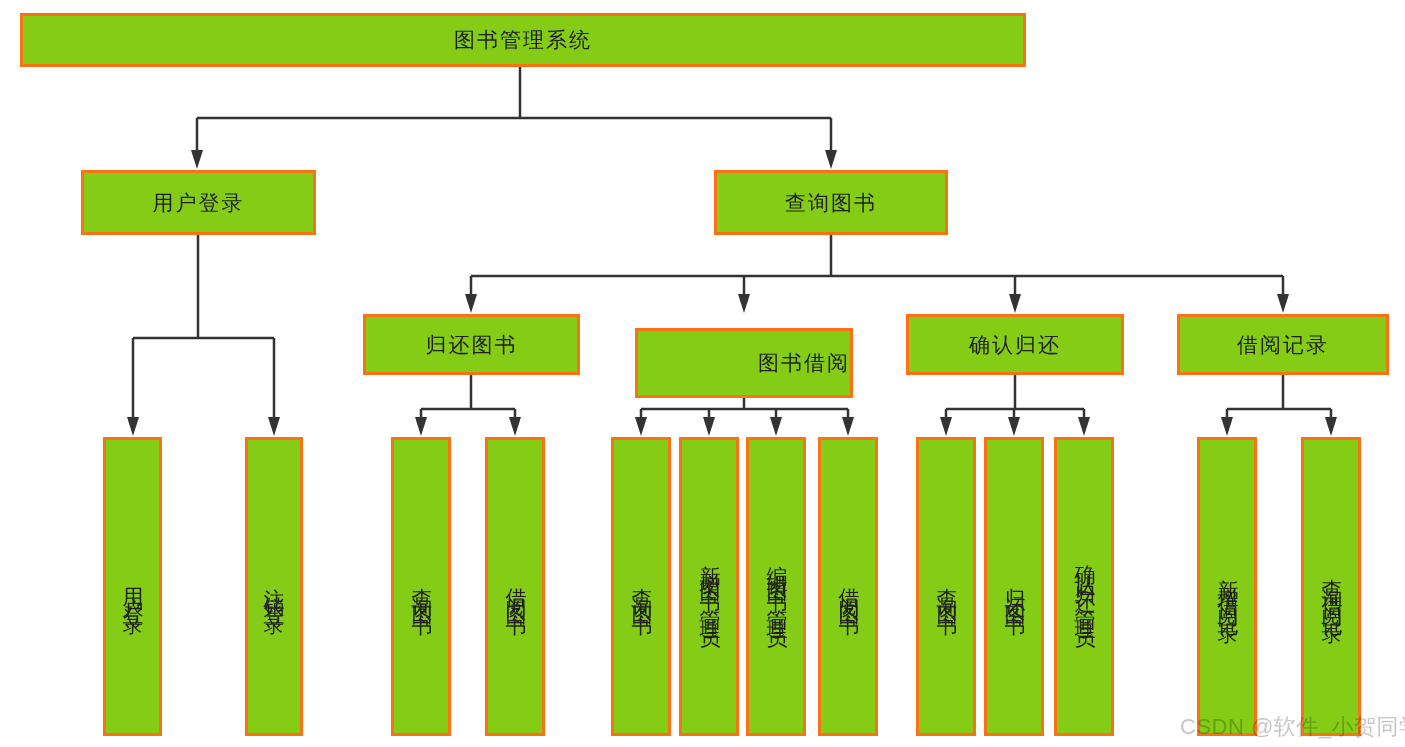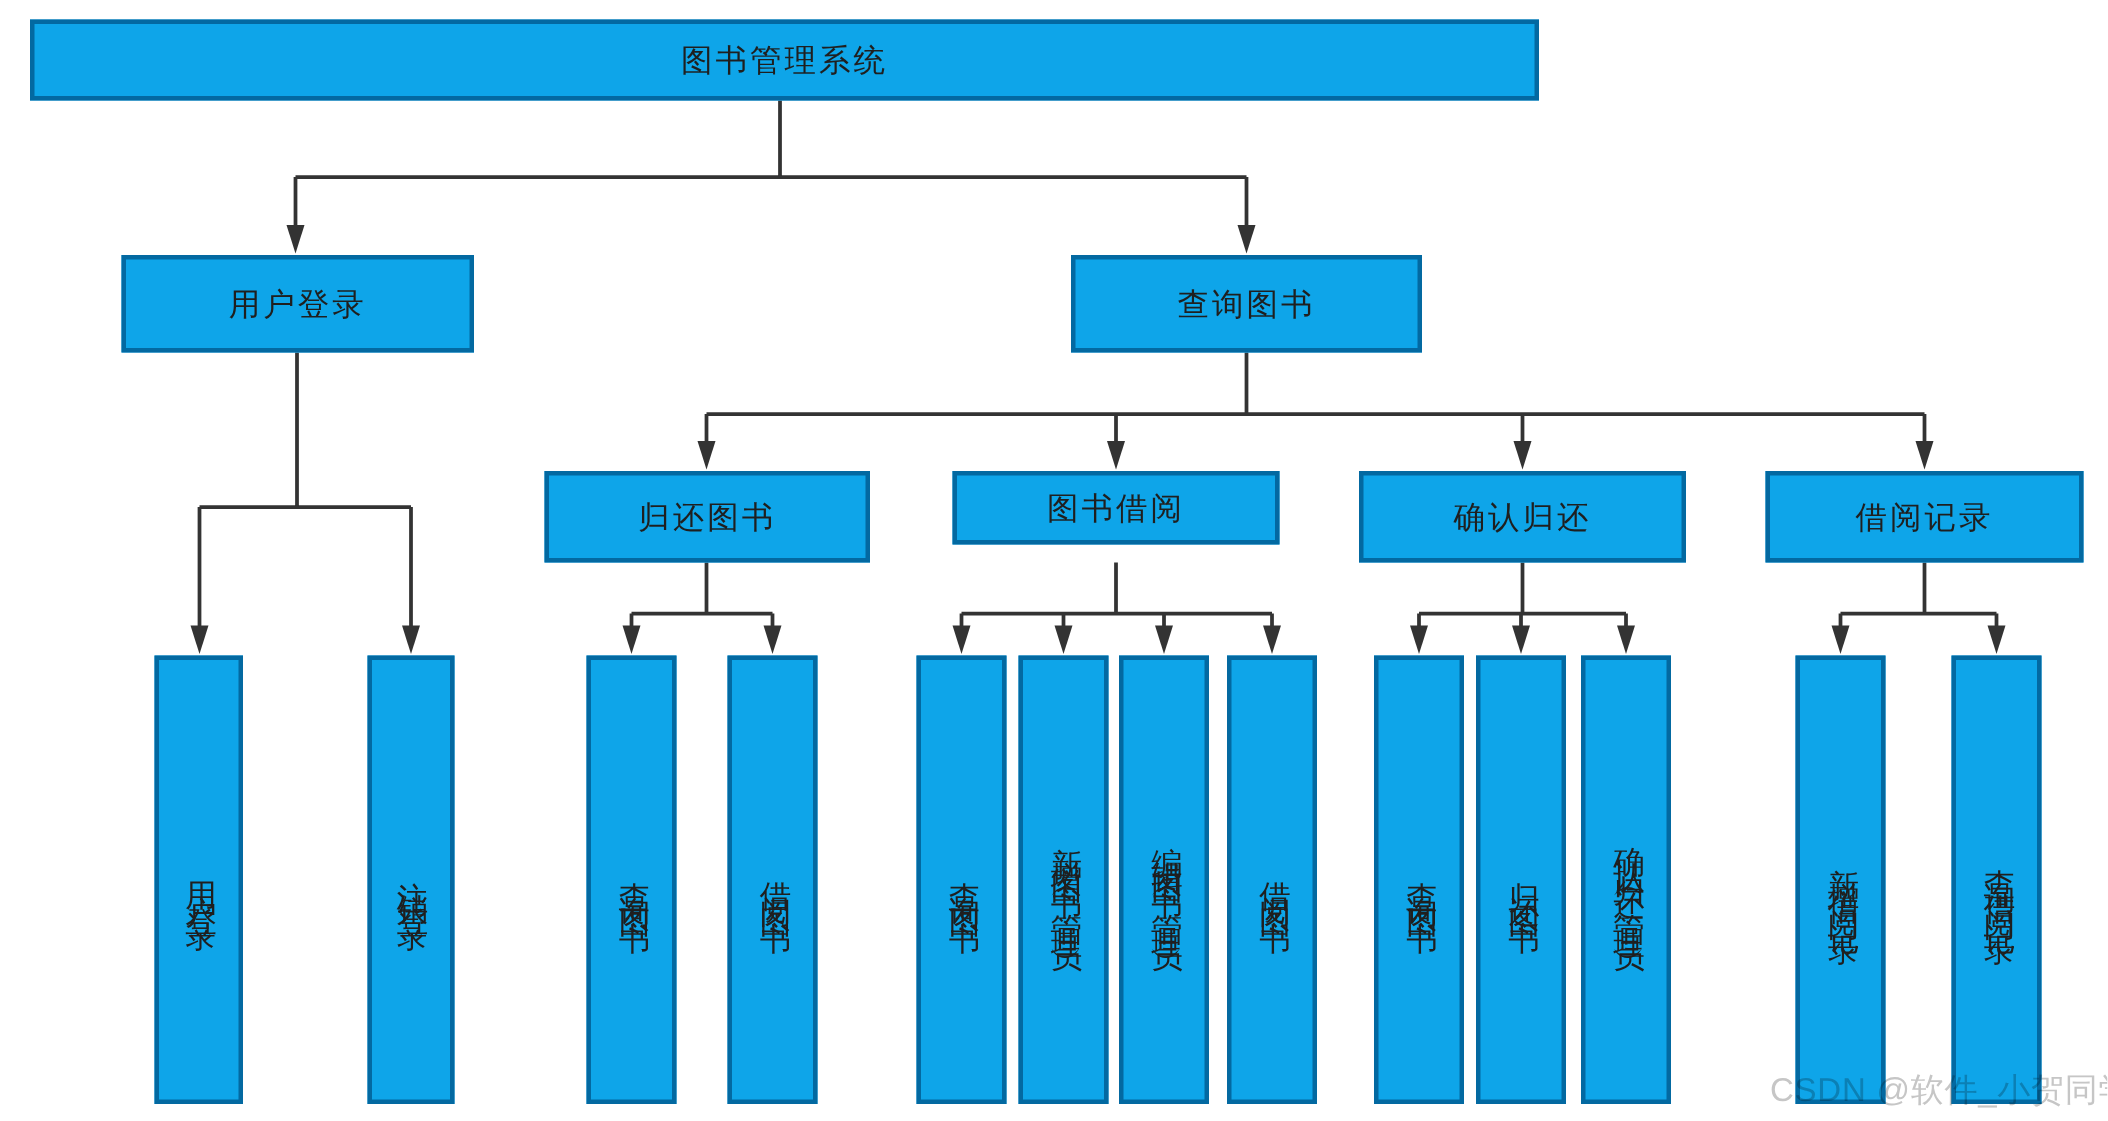--- a/index.html
+++ b/index.html
@@ -12,22 +12,22 @@
     overflow: hidden;
   }
   svg.connectors {
     position: absolute;
     left: 0; top: 0;
     z-index: 1;
   }
   .box {
     position: absolute;
     box-sizing: border-box;
-    border: 3px solid #0369a1;
-    background: #0ea5e9;
+    border: 3px solid #f97316;
+    background: #84cc16;
     color: #1f1f1f;
     z-index: 2;
   }
   .box.h {
     display: flex;
     align-items: center;
     justify-content: center;
     font-size: 21px;
     letter-spacing: 2px;
     white-space: nowrap;
@@ -106,21 +106,21 @@
   <div class="box h" style="left:81px; top:170px; width:235px; height:65px;">
     <span>用户登录</span>
   </div>
   <div class="box h" style="left:714px; top:170px; width:234px; height:65px;">
     <span>查询图书</span>
   </div>
 
   <div class="box h" style="left:363px; top:314px; width:217px; height:61px;">
     <span>归还图书</span>
   </div>
-  <div class="box h" style="left:635px; top:314px; width:218px; height:49px;">
+  <div class="box h" style="left:635px; top:328px; width:218px; height:70px;justify-content:flex-end;">
     <span>图书借阅</span>
   </div>
   <div class="box h" style="left:906px; top:314px; width:218px; height:61px;">
     <span>确认归还</span>
   </div>
   <div class="box h" style="left:1177px; top:314px; width:212px; height:61px;">
     <span>借阅记录</span>
   </div>
 
   <div class="box v" style="left:103px; top:437px; width:59px; height:299px;"><span>用户登录</span></div>

